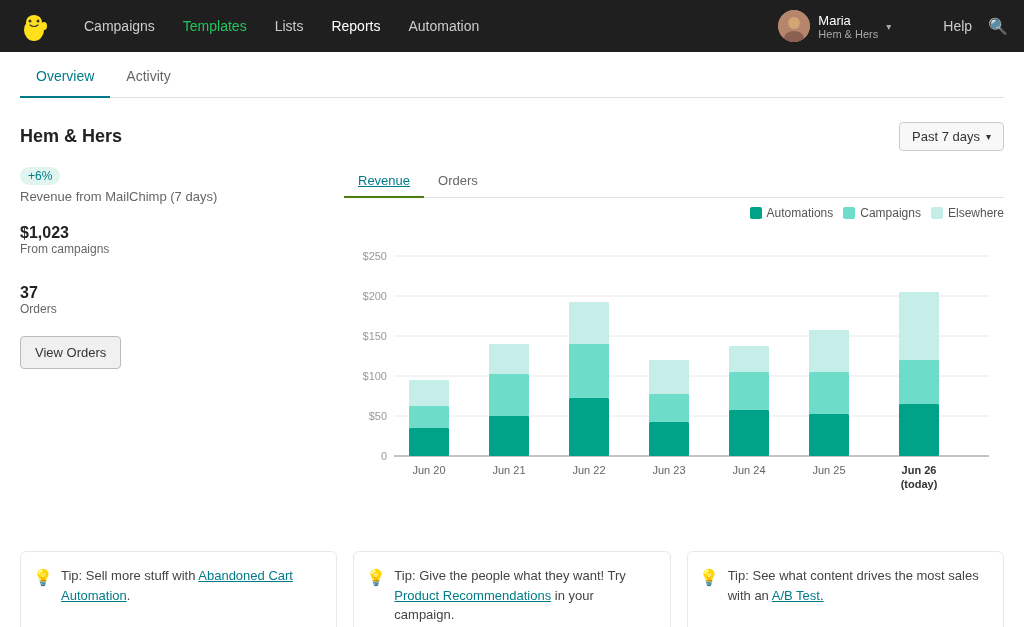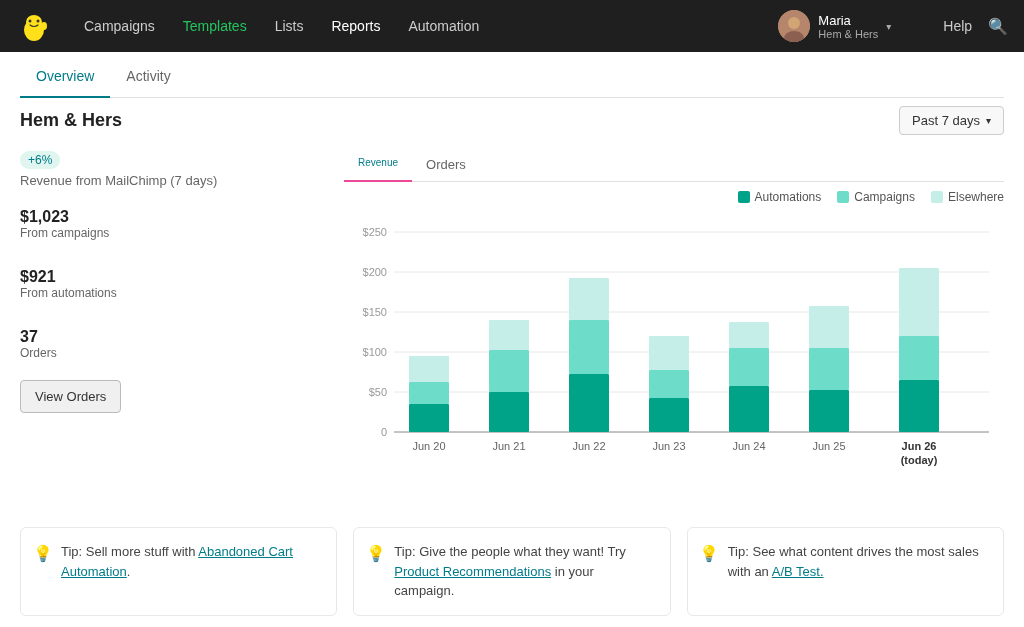--- a/index.html
+++ b/index.html
@@ -44,21 +44,21 @@
       </div>
       <span style="color:#aaa;font-size:10px;">▾</span>
     </div>
     <span style="color:#ccc;font-size:14px;cursor:pointer;margin-left:36px;">Help</span>
     <span style="color:#ccc;font-size:16px;cursor:pointer;">🔍</span>
   </div>
 </nav>
 
 <div style="padding: 0 20px 20px; max-width: 1024px;">
 
-  <div style="display:flex;border-bottom:1px solid #e0e0e0;margin-bottom:8px;">
+  <div style="display:flex;border-bottom:1px solid #e0e0e0;margin-bottom:24px;">
     <div style="padding:16px 16px 12px;font-size:14px;color:#007c89;border-bottom:2px solid #007c89;margin-bottom:-1px;cursor:pointer;font-weight:500;">Overview</div>
     <div style="padding:16px 16px 12px;font-size:14px;color:#666;border-bottom:2px solid transparent;margin-bottom:-1px;cursor:pointer;">Activity</div>
   </div>
 
   <div style="display:flex;align-items:center;justify-content:space-between;margin-bottom:16px;">
     <span style="font-size:18px;font-weight:700;color:#222;">Hem &amp; Hers</span>
     <button style="display:flex;align-items:center;gap:6px;border:1px solid #ccc;border-radius:4px;padding:6px 12px;background:#f8f8f8;cursor:pointer;font-size:13px;color:#333;">
       <span>Past 7 days</span>
       <span style="font-size:10px;">▾</span>
     </button>
@@ -71,40 +71,36 @@
         <span style="font-size:12px;background:#e0f5f0;color:#007c89;border-radius:10px;padding:2px 8px;font-weight:500;">+6%</span>
       </div>
       <div style="font-size:13px;color:#666;margin-bottom:20px;">Revenue from MailChimp (7 days)</div>
 
       <div style="display:grid;grid-template-columns:1fr;gap:28px 24px;margin-bottom:20px;">
         <div>
           <div style="font-size:16px;font-weight:600;color:#222;">$1,023</div>
           <div style="font-size:12px;color:#666;">From campaigns</div>
         </div>
         <div>
-          <div style="font-size:16px;font-weight:600;color:#222;">$921</div>
-          <div style="font-size:12px;color:#666;">From automations</div>
-        </div>
-        <div>
           <div style="font-size:16px;font-weight:600;color:#222;">37</div>
           <div style="font-size:12px;color:#666;">Orders</div>
         </div>
       </div>
 
       <button style="border:1px solid #bbb;border-radius:4px;padding:8px 14px;background:#f0f0f0;cursor:pointer;font-size:13px;color:#333;">View Orders</button>
     </div>
 
     <div style="flex:1;">
 
       <div style="display:flex;border-bottom:1px solid #e0e0e0;margin-bottom:8px;">
-        <div style="padding:6px 14px 8px;font-size:10px;color:#007c89;border-bottom:2px solid #ec4899;margin-bottom:-1px;cursor:pointer;">Revenue</div>
+        <div style="padding:6px 14px 8px;font-size:13px;color:#007c89;border-bottom:2px solid #4d7c0f;margin-bottom:-1px;cursor:pointer;text-decoration:underline;">Revenue</div>
         <div style="padding:6px 14px 8px;font-size:13px;color:#666;border-bottom:2px solid transparent;margin-bottom:-1px;cursor:pointer;">Orders</div>
       </div>
 
-      <div style="display:flex;align-items:center;gap:16px;justify-content:flex-end;margin-bottom:12px;font-size:12px;color:#555;">
+      <div style="display:flex;align-items:center;gap:10px;justify-content:flex-end;margin-bottom:20px;font-size:12px;color:#555;">
         <div style="display:flex;align-items:center;gap:5px;">
           <div style="width:12px;height:12px;border-radius:2px;background:#00a388;"></div>
           <span>Automations</span>
         </div>
         <div style="display:flex;align-items:center;gap:5px;">
           <div style="width:12px;height:12px;border-radius:2px;background:#6dddc9;"></div>
           <span>Campaigns</span>
         </div>
         <div style="display:flex;align-items:center;gap:5px;">
           <div style="width:12px;height:12px;border-radius:2px;background:#c5eee8;"></div>

